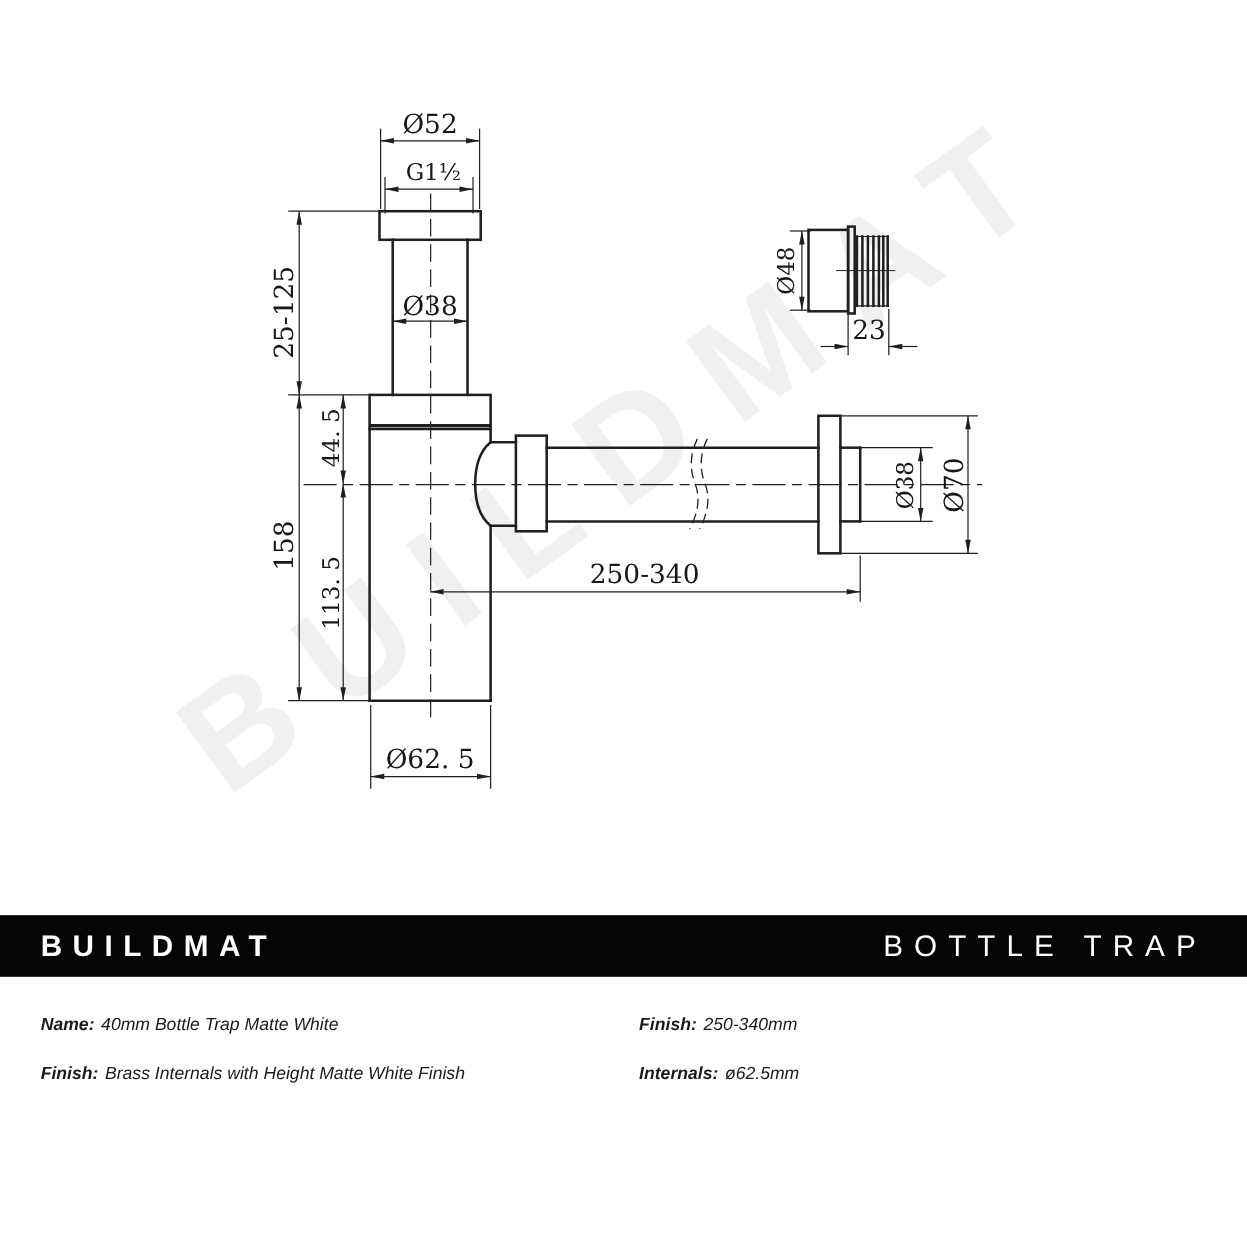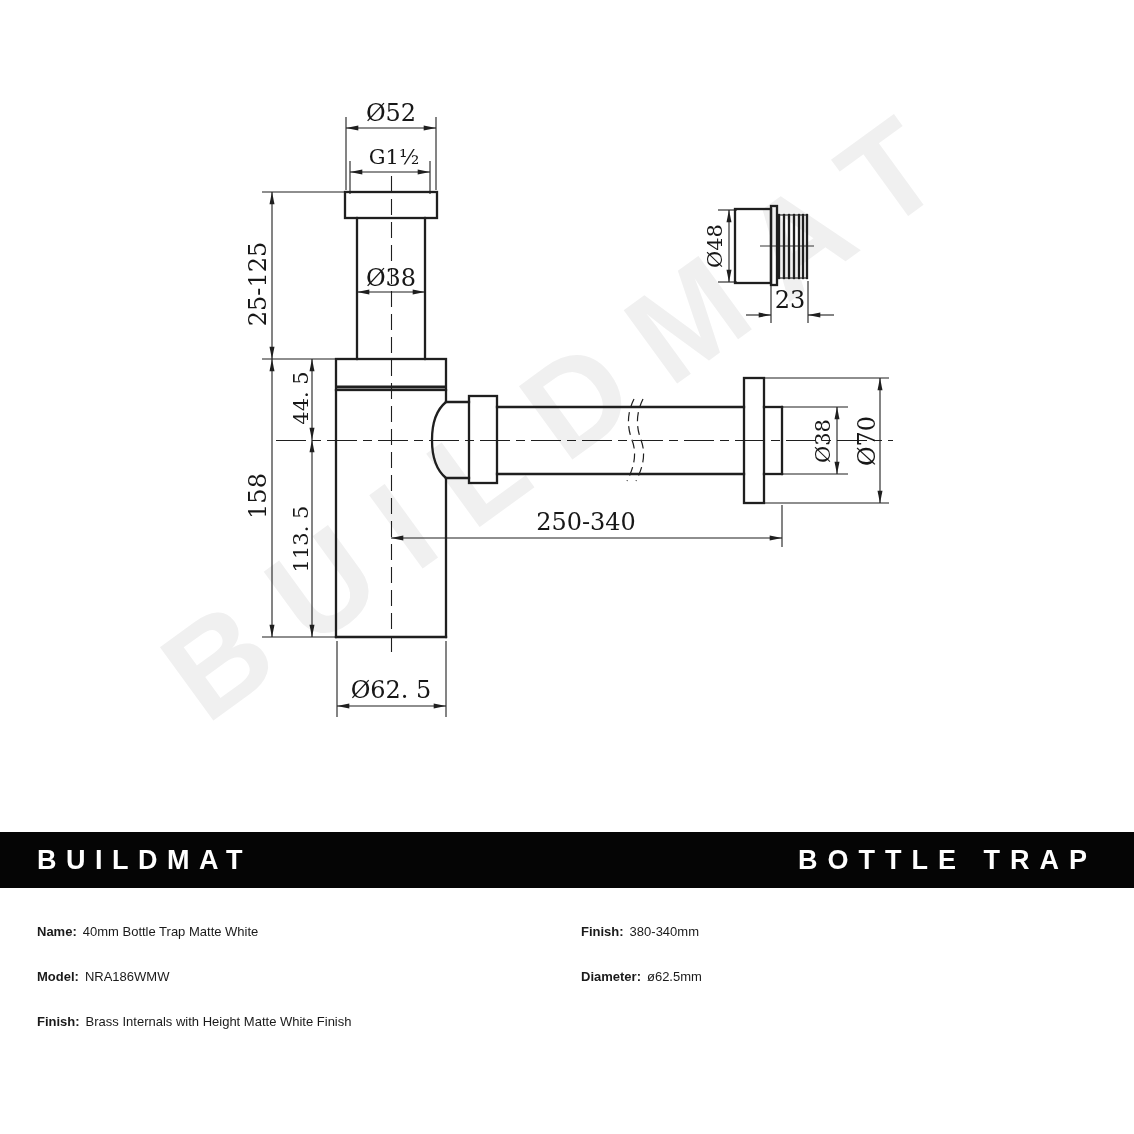--- a/index.html
+++ b/index.html
@@ -29,25 +29,25 @@
   .brk{stroke:#1f1f1f; stroke-width:1.2; fill:none; stroke-dasharray:9 5;}
   .hair{stroke:#1f1f1f; stroke-width:0.9; fill:none;}
 
   .bar{
     position:absolute; top:832px; left:0; width:1134px; height:56px;
     background:#050505; box-sizing:border-box;
     display:flex; align-items:center; justify-content:space-between;
     padding:0 37px;
   }
   .bar .brand{color:#fff; font-weight:bold; font-size:27px; letter-spacing:9.5px;}
-  .bar .product{color:#fff; font-weight:bold; font-size:27px; letter-spacing:10px;}
+  .bar .product{color:#fff; font-weight:normal; font-size:27px; letter-spacing:10px;}
 
   .specs-left{position:absolute; left:37px;  top:920px; width:500px;}
   .specs-right{position:absolute; left:581px; top:920px; width:500px;}
-  .spec-row{font-size:13px; line-height:23px; margin-bottom:22px; white-space:nowrap;}
+  .spec-row{font-size:16px; line-height:23px; margin-bottom:22px; white-space:nowrap;font-style:italic;}
   .spec-row .lbl{font-weight:bold; margin-right:6px;}
 </style>
 </head>
 <body>
 
 <div class="page">
 
   <div class="drawing">
     <svg width="1134" height="832" viewBox="0 0 1134 832" xmlns="http://www.w3.org/2000/svg">
       <defs>
@@ -167,29 +167,26 @@
   <div class="bar">
     <span class="brand">BUILDMAT</span>
     <span class="product">BOTTLE TRAP</span>
   </div>
 
   <div class="specs-left">
     <div class="spec-row">
       <span class="lbl">Name:</span><span>40mm Bottle Trap Matte White</span>
     </div>
     <div class="spec-row">
-      <span class="lbl">Model:</span><span>NRA186WMW</span>
-    </div>
-    <div class="spec-row">
       <span class="lbl">Finish:</span><span>Brass Internals with Height Matte White Finish</span>
     </div>
   </div>
 
   <div class="specs-right">
     <div class="spec-row">
-      <span class="lbl">Finish:</span><span>380-340mm</span>
+      <span class="lbl">Finish:</span><span>250-340mm</span>
     </div>
     <div class="spec-row">
-      <span class="lbl">Diameter:</span><span>ø62.5mm</span>
+      <span class="lbl">Internals:</span><span>ø62.5mm</span>
     </div>
   </div>
 
 </div>
 
 </body></html>

